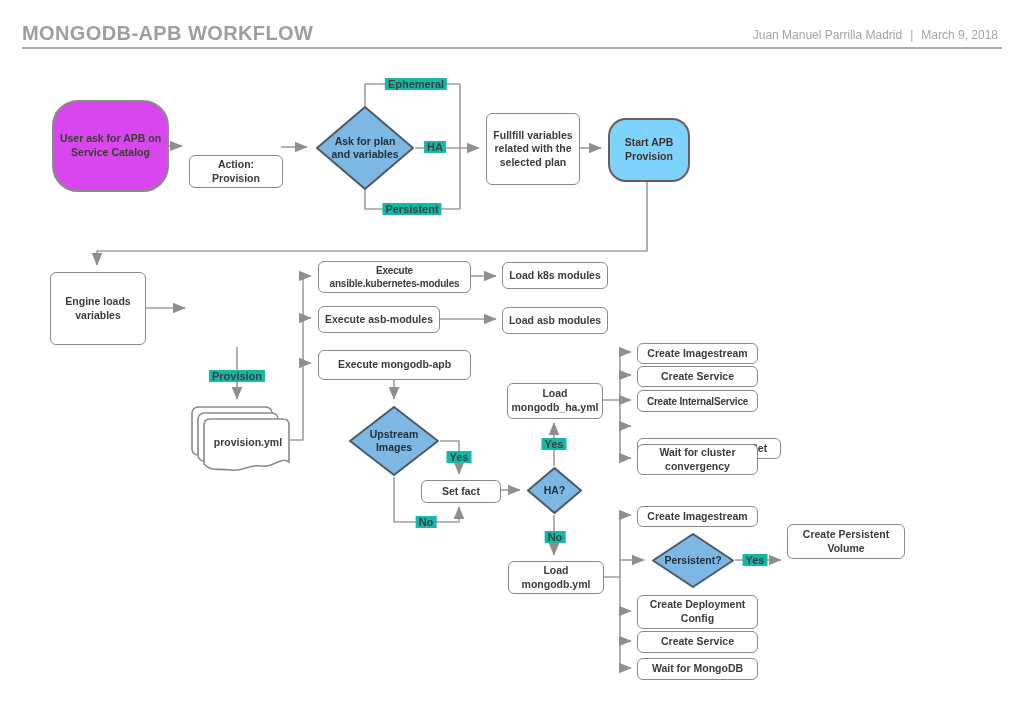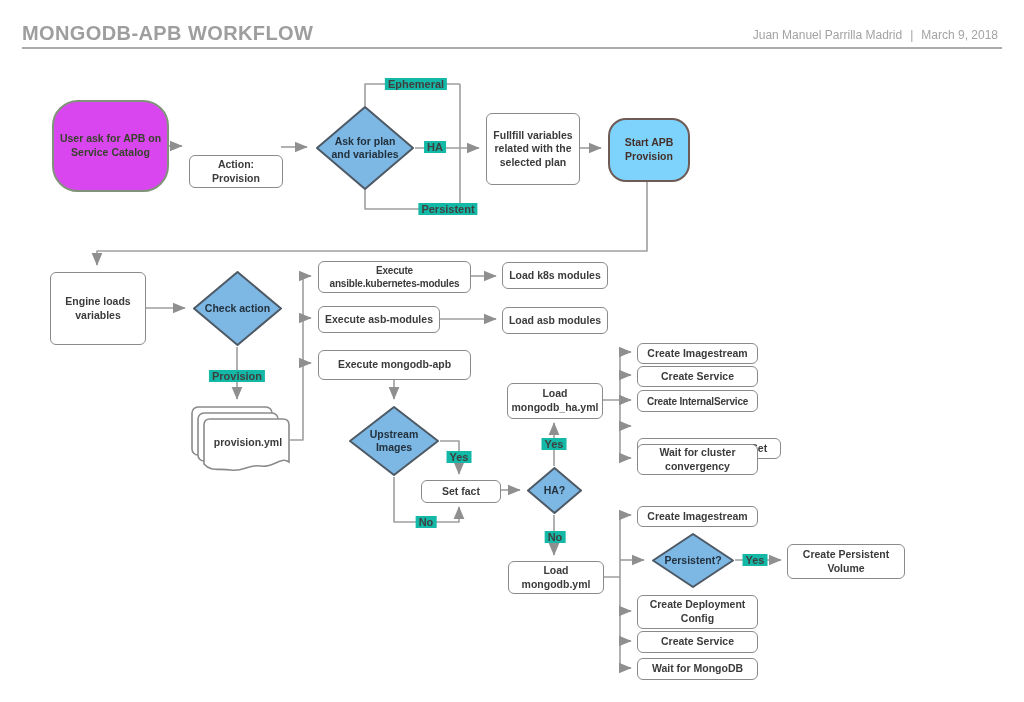--- a/index.html
+++ b/index.html
@@ -104,31 +104,25 @@
   </div>
 
   <div class="node box" style="left:486px;top:113px;width:92px;height:70px;">Fullfill variables
 related with the
 selected plan</div>
   <div class="node red" style="left:608px;top:118px;width:78px;height:60px;">Start APB
 Provision</div>
 
   <div class="elabel" style="left:416px;top:84px;">Ephemeral</div>
   <div class="elabel" style="left:435px;top:147px;">HA</div>
-  <div class="elabel" style="left:412px;top:209px;margin-left:36px;">Persistent</div>
+  <div class="elabel" style="left:412px;top:209px;">Persistent</div>
 
   <div class="node box" style="left:50px;top:272px;width:94px;height:71px;">Engine loads
 variables</div>
 
-  <div class="diamond" style="left:192px;top:270px;width:91px;height:77px;">
-    <svg width="91" height="77">
-        <polygon points="45.5,2 89,38.5 45.5,75 2,38.5"></polygon>
-      </svg>
-    <div class="dlabel">Check action</div>
-  </div>
   <div class="elabel" style="left:237px;top:376px;">Provision</div>
 
   <div class="docnode" style="left:191px;top:404px;width:100px;height:68px;">
     <svg width="100" height="68">
       <rect x="1" y="3" width="80" height="48" rx="6"></rect>
       <rect x="7" y="9" width="80" height="48" rx="6"></rect>
       <path d="M13,21 Q13,15 19,15 L92,15 Q98,15 98,21 L98,58 C90,52 82,64 70,62 C58,60 52,68 40,66 C28,64 20,68 13,60 Z"></path>
     </svg>
     <div class="doclabel">provision.yml</div>
   </div>
@@ -175,20 +169,20 @@
   <div class="node box" style="left:637px;top:506px;width:119px;height:19px;">Create Imagestream</div>
 
   <div class="diamond" style="left:651px;top:532px;width:84px;height:57px;">
     <svg width="84" height="57">
         <polygon points="42,2 82,28.5 42,55 2,28.5"></polygon>
       </svg>
     <div class="dlabel">Persistent?</div>
   </div>
   <div class="elabel" style="left:755px;top:560px;">Yes</div>
 
-  <div class="node box" style="left:787px;top:544px;width:116px;height:33px;">Create Persistent
+  <div class="node box" style="left:787px;top:524px;width:116px;height:33px;">Create Persistent
 Volume</div>
   <div class="node box" style="left:637px;top:595px;width:119px;height:32px;">Create Deployment
 Config</div>
   <div class="node box" style="left:637px;top:631px;width:119px;height:20px;">Create Service</div>
   <div class="node box" style="left:637px;top:658px;width:119px;height:20px;">Wait for MongoDB</div>
 
 </div>
 
 </body></html>

